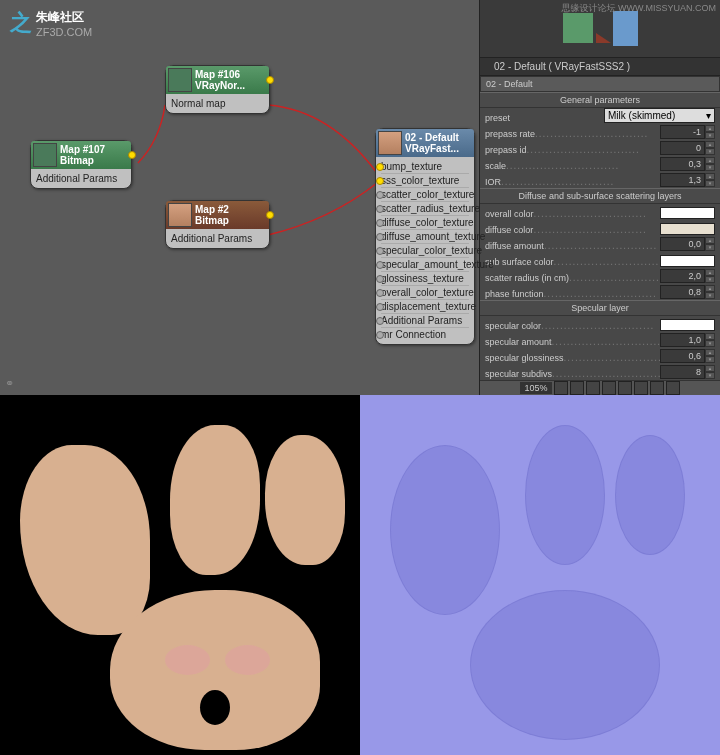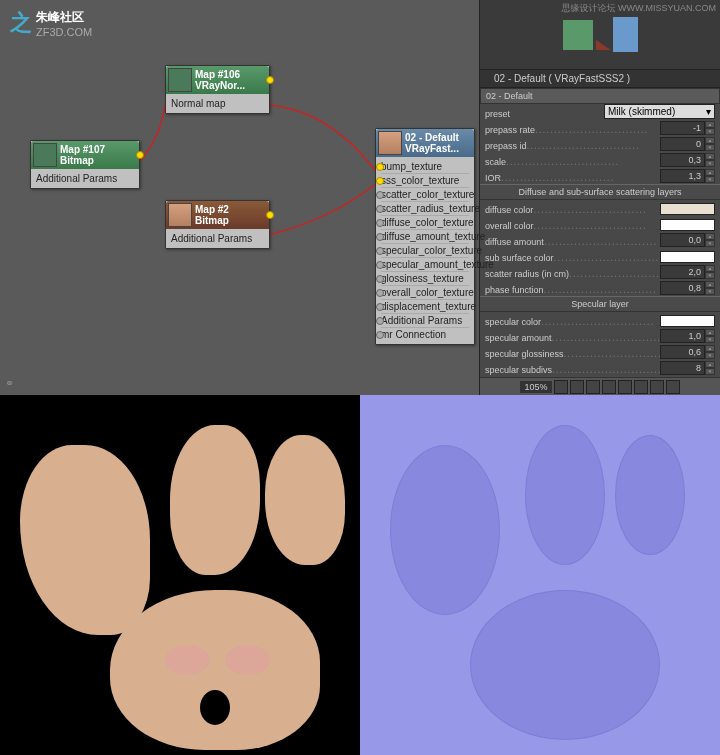--- a/index.html
+++ b/index.html
@@ -3,21 +3,21 @@
 <meta charset="utf-8">
 <style>
 *{margin:0;padding:0;box-sizing:border-box;font-family:Arial,sans-serif;font-size:10px}
 body{background:#333;width:720px;height:755px;overflow:hidden;position:relative}
 .top-section{display:flex;height:395px;background:#5a5a5a}
 .node-editor{flex:1;background:#5a5a5a;position:relative;border-right:1px solid #222}
 .logo{position:absolute;top:8px;left:10px;color:#fff;z-index:10}
 .logo-text{font-size:12px;font-weight:bold}
 .logo-sub{font-size:11px;color:#aaa}
 .watermark{position:absolute;top:2px;right:4px;color:#888;font-size:9px;z-index:20}
-.node{position:absolute;border:1px solid #333;background:#c0c0c0;border-radius:1px;box-shadow:1px 1px 3px rgba(0,0,0,0.4)}
+.node{position:absolute;border:1px solid #333;background:#c0c0c0;border-radius:8px;box-shadow:1px 1px 3px rgba(0,0,0,0.4)}
 .node-header{display:flex;align-items:center;padding:2px;border-radius:3px 3px 0 0}
 .node-header.green{background:linear-gradient(#5a9a6a,#3a7a4a)}
 .node-header.brown{background:linear-gradient(#8a5a3a,#6a3a2a)}
 .node-header.blue{background:linear-gradient(#6a8aaa,#4a6a8a)}
 .node-thumb{width:24px;height:24px;background:#666;margin-right:3px;border:1px solid #444}
 .node-thumb.bmp{background:#4a7a5a}
 .node-thumb.face{background:linear-gradient(#d4a080,#b48060)}
 .node-title{color:#fff;font-size:9px;font-weight:bold;line-height:1.1}
 .node-body{padding:3px 5px;font-size:9px;color:#222}
 .node-row{padding:1px 0;border-bottom:1px solid #aaa;position:relative}
@@ -70,21 +70,21 @@
       </div>
     </div>
     <span class="glyph">⚭</span>
 
     <svg class="wires">
       <path d="M138,163 Q160,140 165,105" stroke="#cc2222" stroke-width="1.5" fill="none"></path>
       <path d="M268,105 Q330,110 377,173" stroke="#cc2222" stroke-width="1.5" fill="none"></path>
       <path d="M268,235 Q330,220 377,183" stroke="#cc2222" stroke-width="1.5" fill="none"></path>
     </svg>
 
-    <div class="node" style="left:30px;top:140px;width:110px">
+    <div class="node" style="left:30px;top:140px;width:102px">
       <div class="node-header green">
         <div class="node-thumb bmp"></div>
         <div class="node-title">
             <div>Map #107</div>
             <div>Bitmap</div>
           </div>
         <div class="port out" style="top:10px"></div>
       </div>
       <div class="node-body">
           <div class="node-row">Additional Params</div>
@@ -148,20 +148,21 @@
   <div class="right-panel">
     <div class="watermark">思缘设计论坛  WWW.MISSYUAN.COM</div>
     <div class="preview-row">
       <div class="preview-box pb1"></div>
       <div class="preview-box pb2"></div>
     </div>
     <div class="panel-title">02 - Default  ( VRayFastSSS2 )</div>
     <div class="panel-sub">02 - Default</div>
 
     <div class="rollout">
+      <div class="rollout-header">General parameters</div>
       <div class="param-row">
         <span class="param-label">preset</span>
         <div class="param-dropdown">
             <span>Milk (skimmed)</span>
             <span>▾</span>
           </div>
       </div>
       <div id="gen-params">
           <div class="param-row">
             <span class="param-label">prepass rate<span class="param-dots">..............................</span></span>
@@ -195,26 +196,26 @@
               <div class="spin-btn">▾</div>
             </div>
           </div>
         </div>
     </div>
 
     <div class="rollout">
       <div class="rollout-header">Diffuse and sub-surface scattering layers</div>
       <div id="diff-sw1">
           <div class="param-row">
+            <span class="param-label">overall color<span class="param-dots">..............................</span></span>
+            <div class="param-swatch" style="background:#ffffff"></div>
+          </div>
+          <div class="param-row">
             <span class="param-label">diffuse color<span class="param-dots">..............................</span></span>
             <div class="param-swatch" style="background:#e8e0d0"></div>
-          </div>
-          <div class="param-row">
-            <span class="param-label">overall color<span class="param-dots">..............................</span></span>
-            <div class="param-swatch" style="background:#ffffff"></div>
           </div>
         </div>
       <div id="diff-amt">
           <div class="param-row">
             <span class="param-label">diffuse amount<span class="param-dots">..............................</span></span>
             <div class="param-value">0,0</div>
             <div class="param-spinner">
               <div class="spin-btn">▴</div>
               <div class="spin-btn">▾</div>
             </div>

